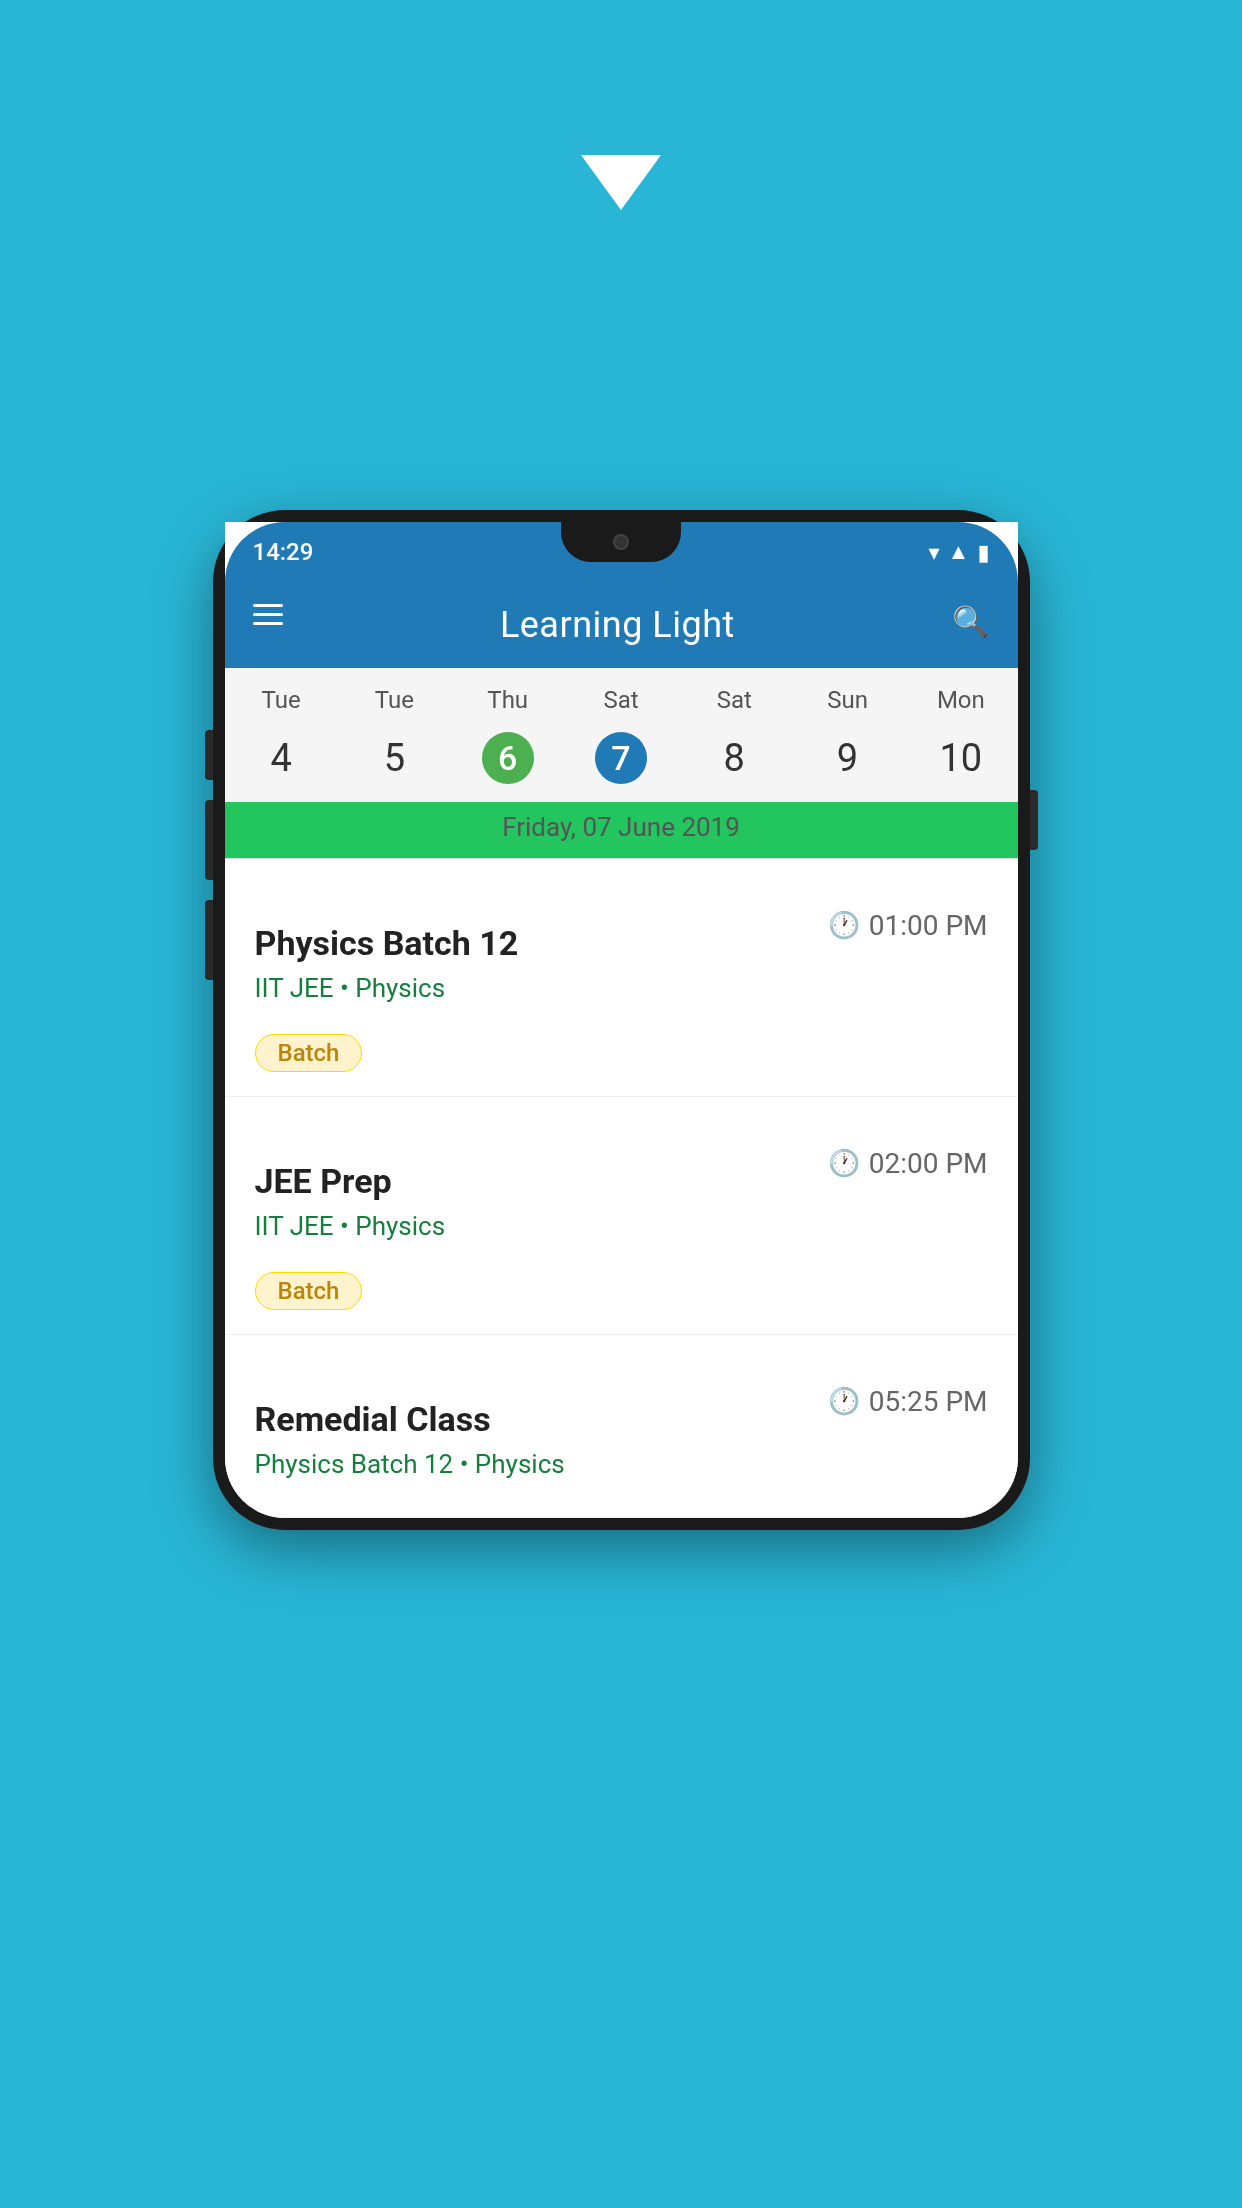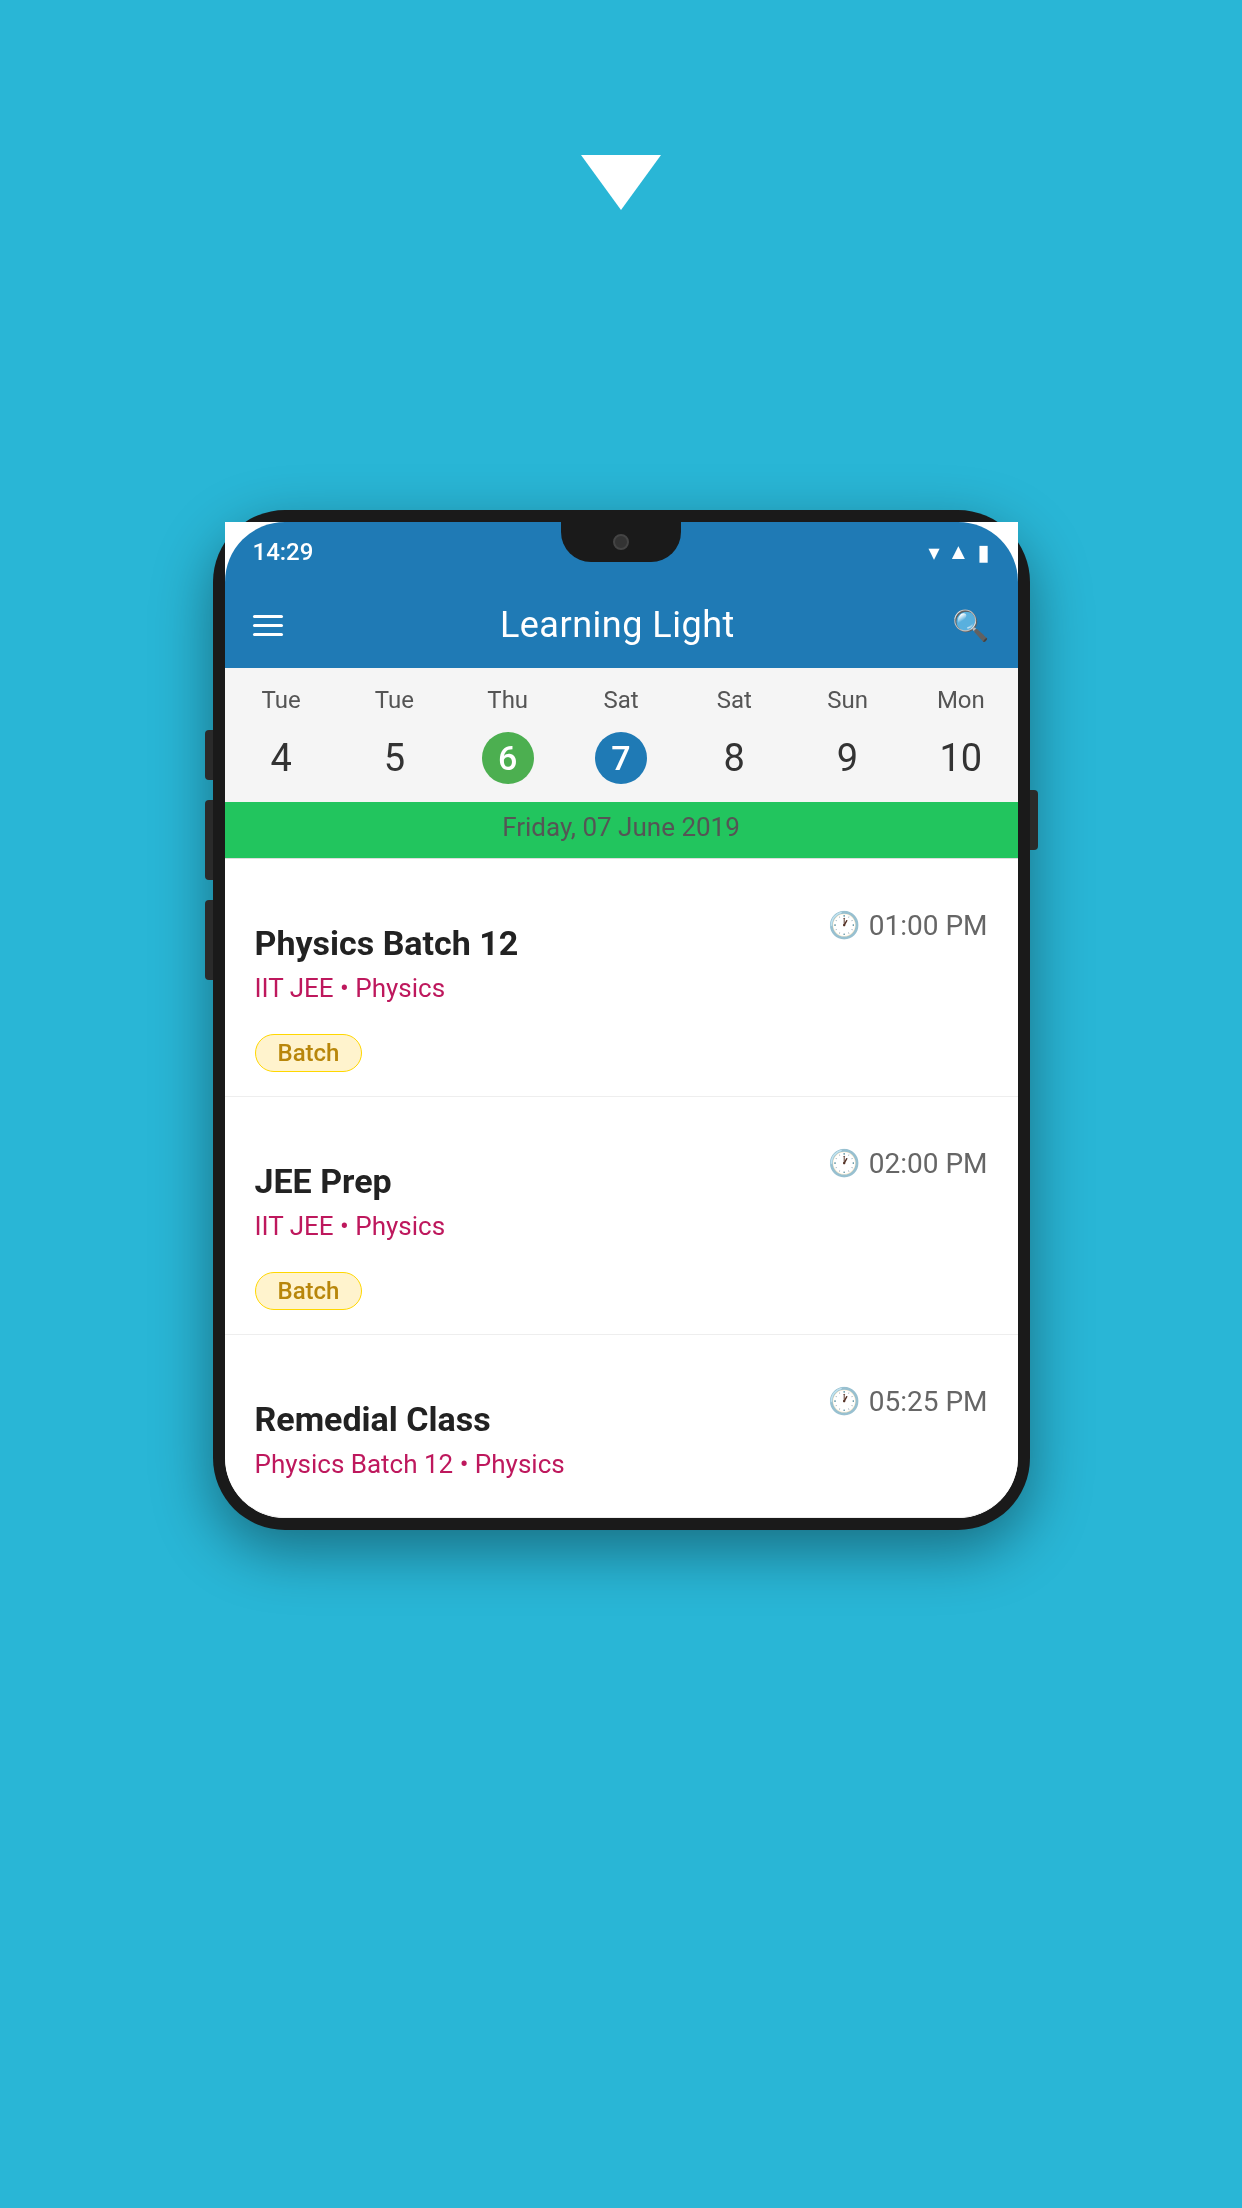--- a/index.html
+++ b/index.html
@@ -126,21 +126,21 @@
       background: #333;
       border-radius: 50%;
       border: 2px solid #444;
     }
 
     
     .app-bar {
       background: #1f7ab5;
       padding: 22px 28px;
       display: flex;
-      align-items: center;
+      align-items: flex-start;
       justify-content: space-between;
     }
 
     .app-bar-title {
       color: white;
       font-size: 36px;
       font-weight: 400;
       letter-spacing: 0.5px;
     }
 
@@ -246,21 +246,21 @@
       color: #666;
       font-size: 28px;
     }
 
     .clock-icon {
       font-size: 26px;
       color: #888;
     }
 
     .schedule-meta {
-      color: #be185d;
+      color: #15803d;
       font-size: 26px;
       margin-bottom: 14px;
     }
 
     .batch-tag {
       display: inline-block;
       background: #FFF3CD;
       color: #B8860B;
       border: 1px solid #FFD700;
       border-radius: 20px;

